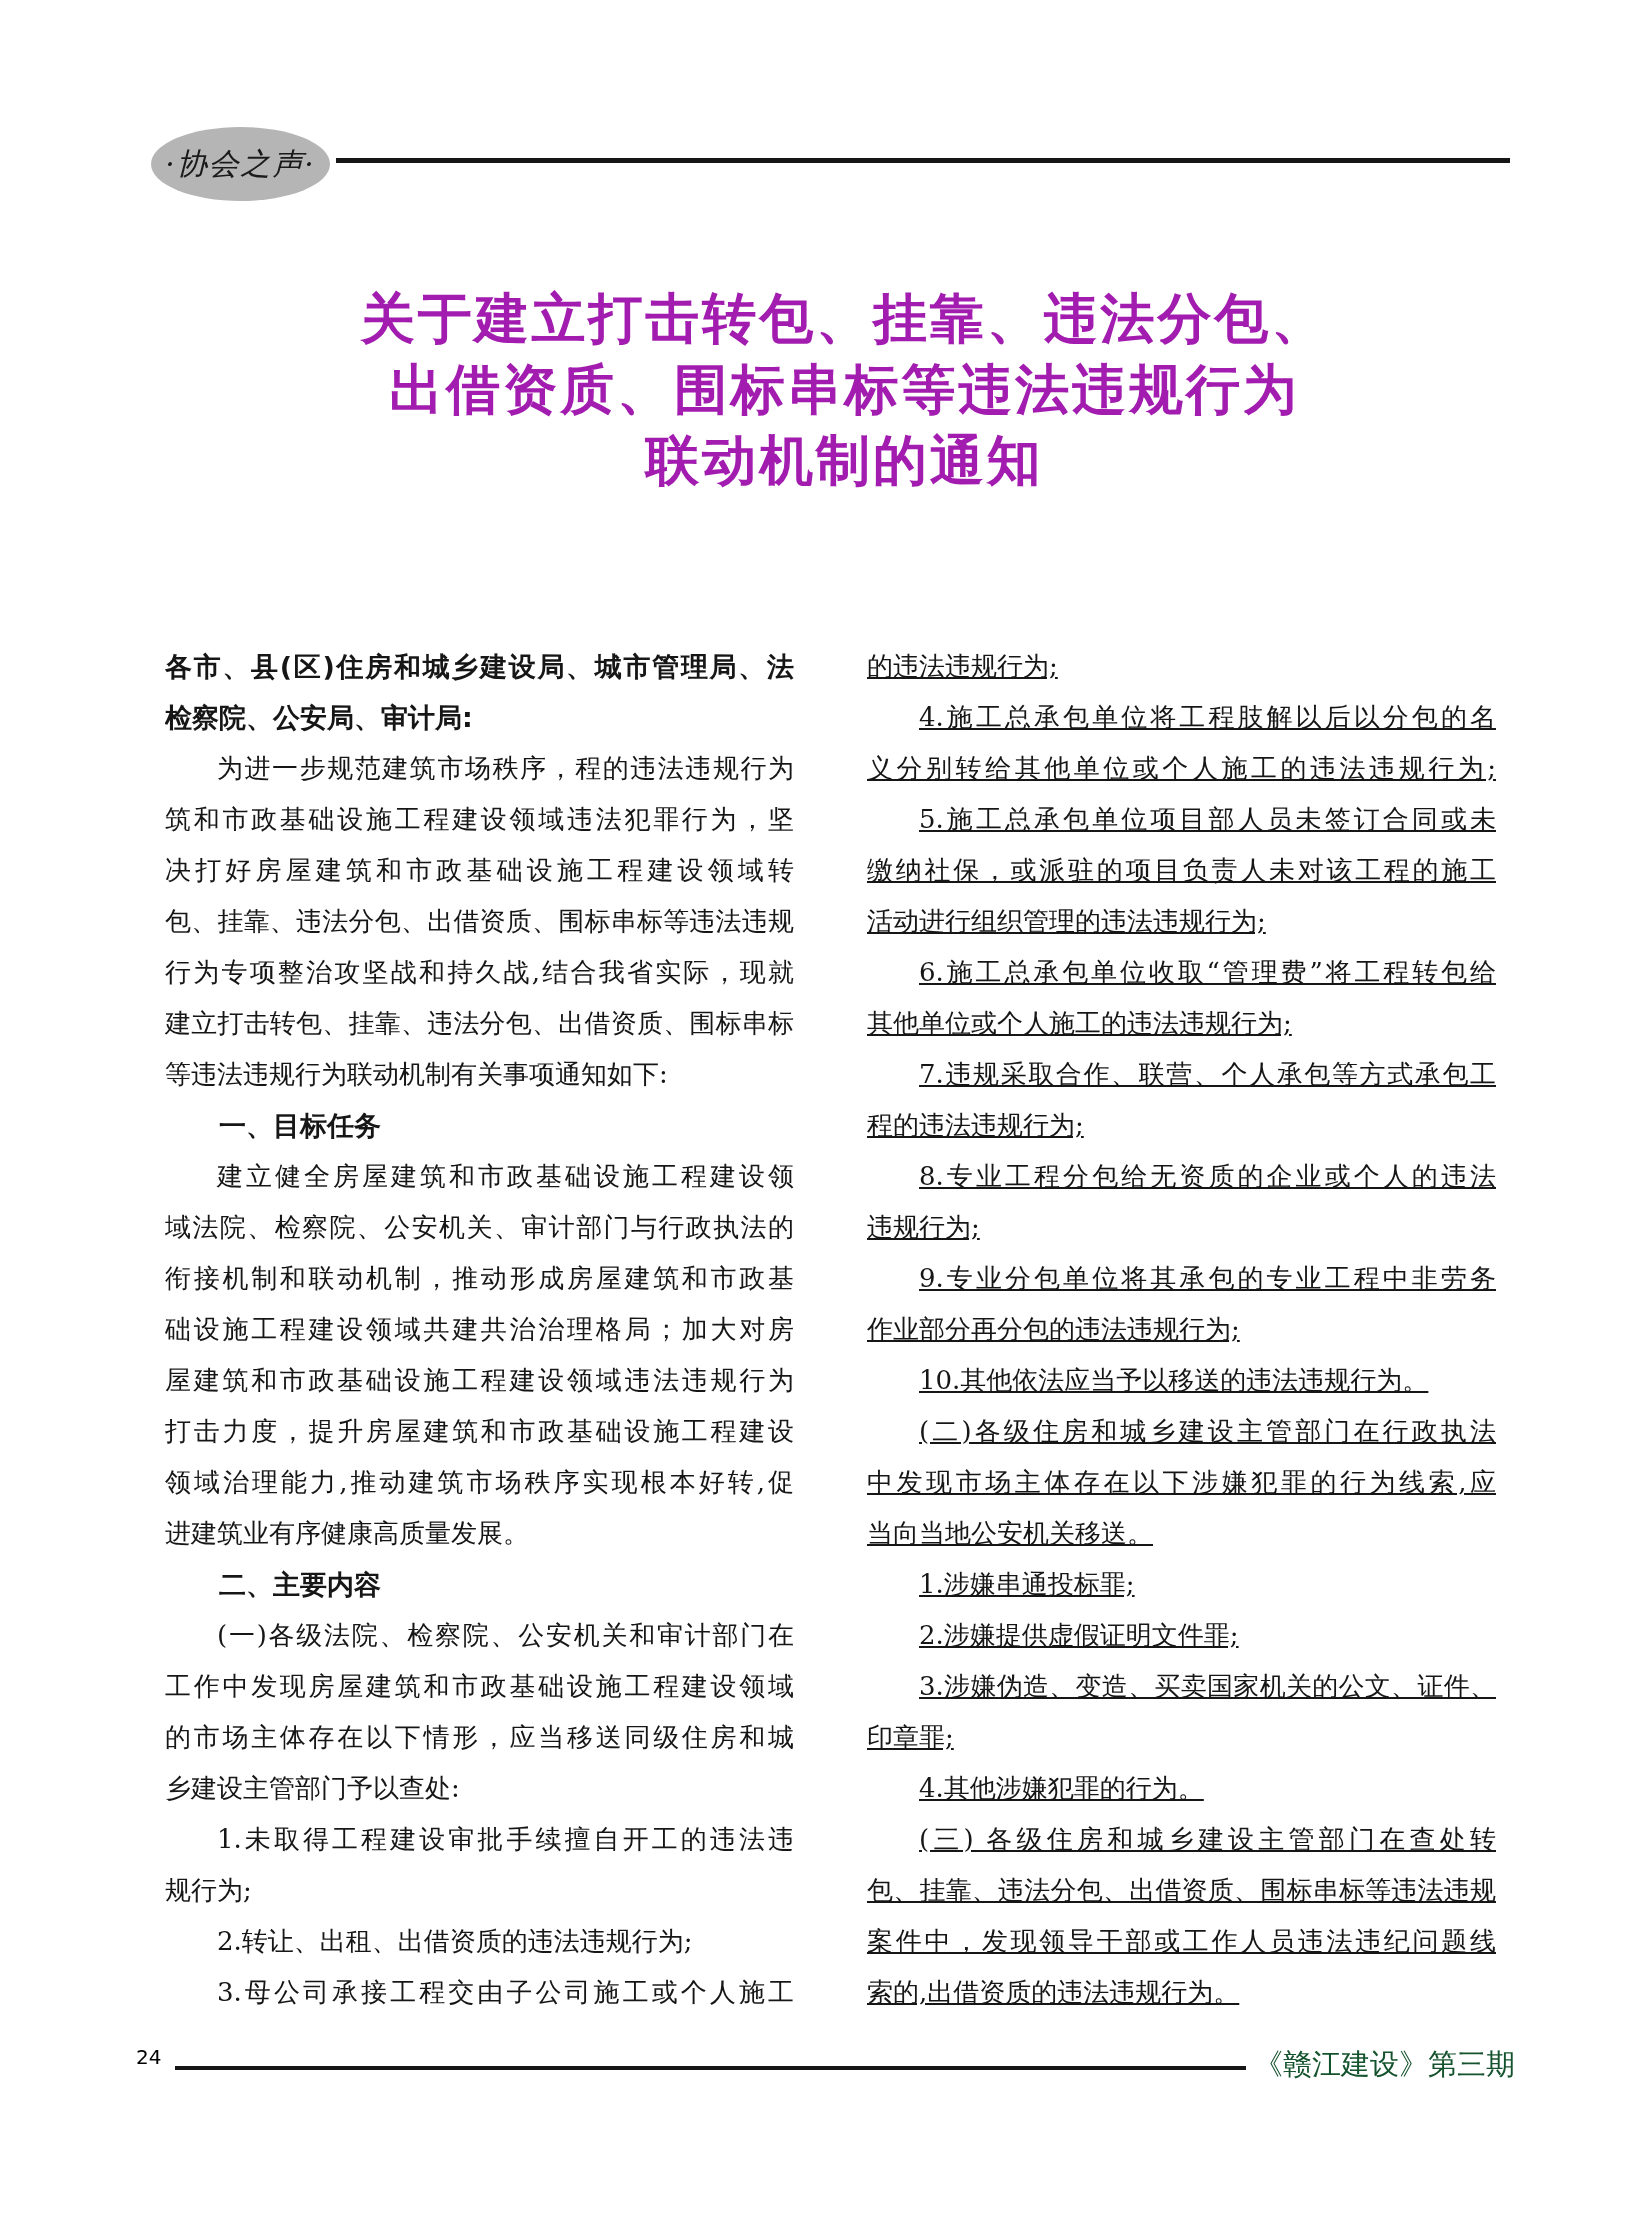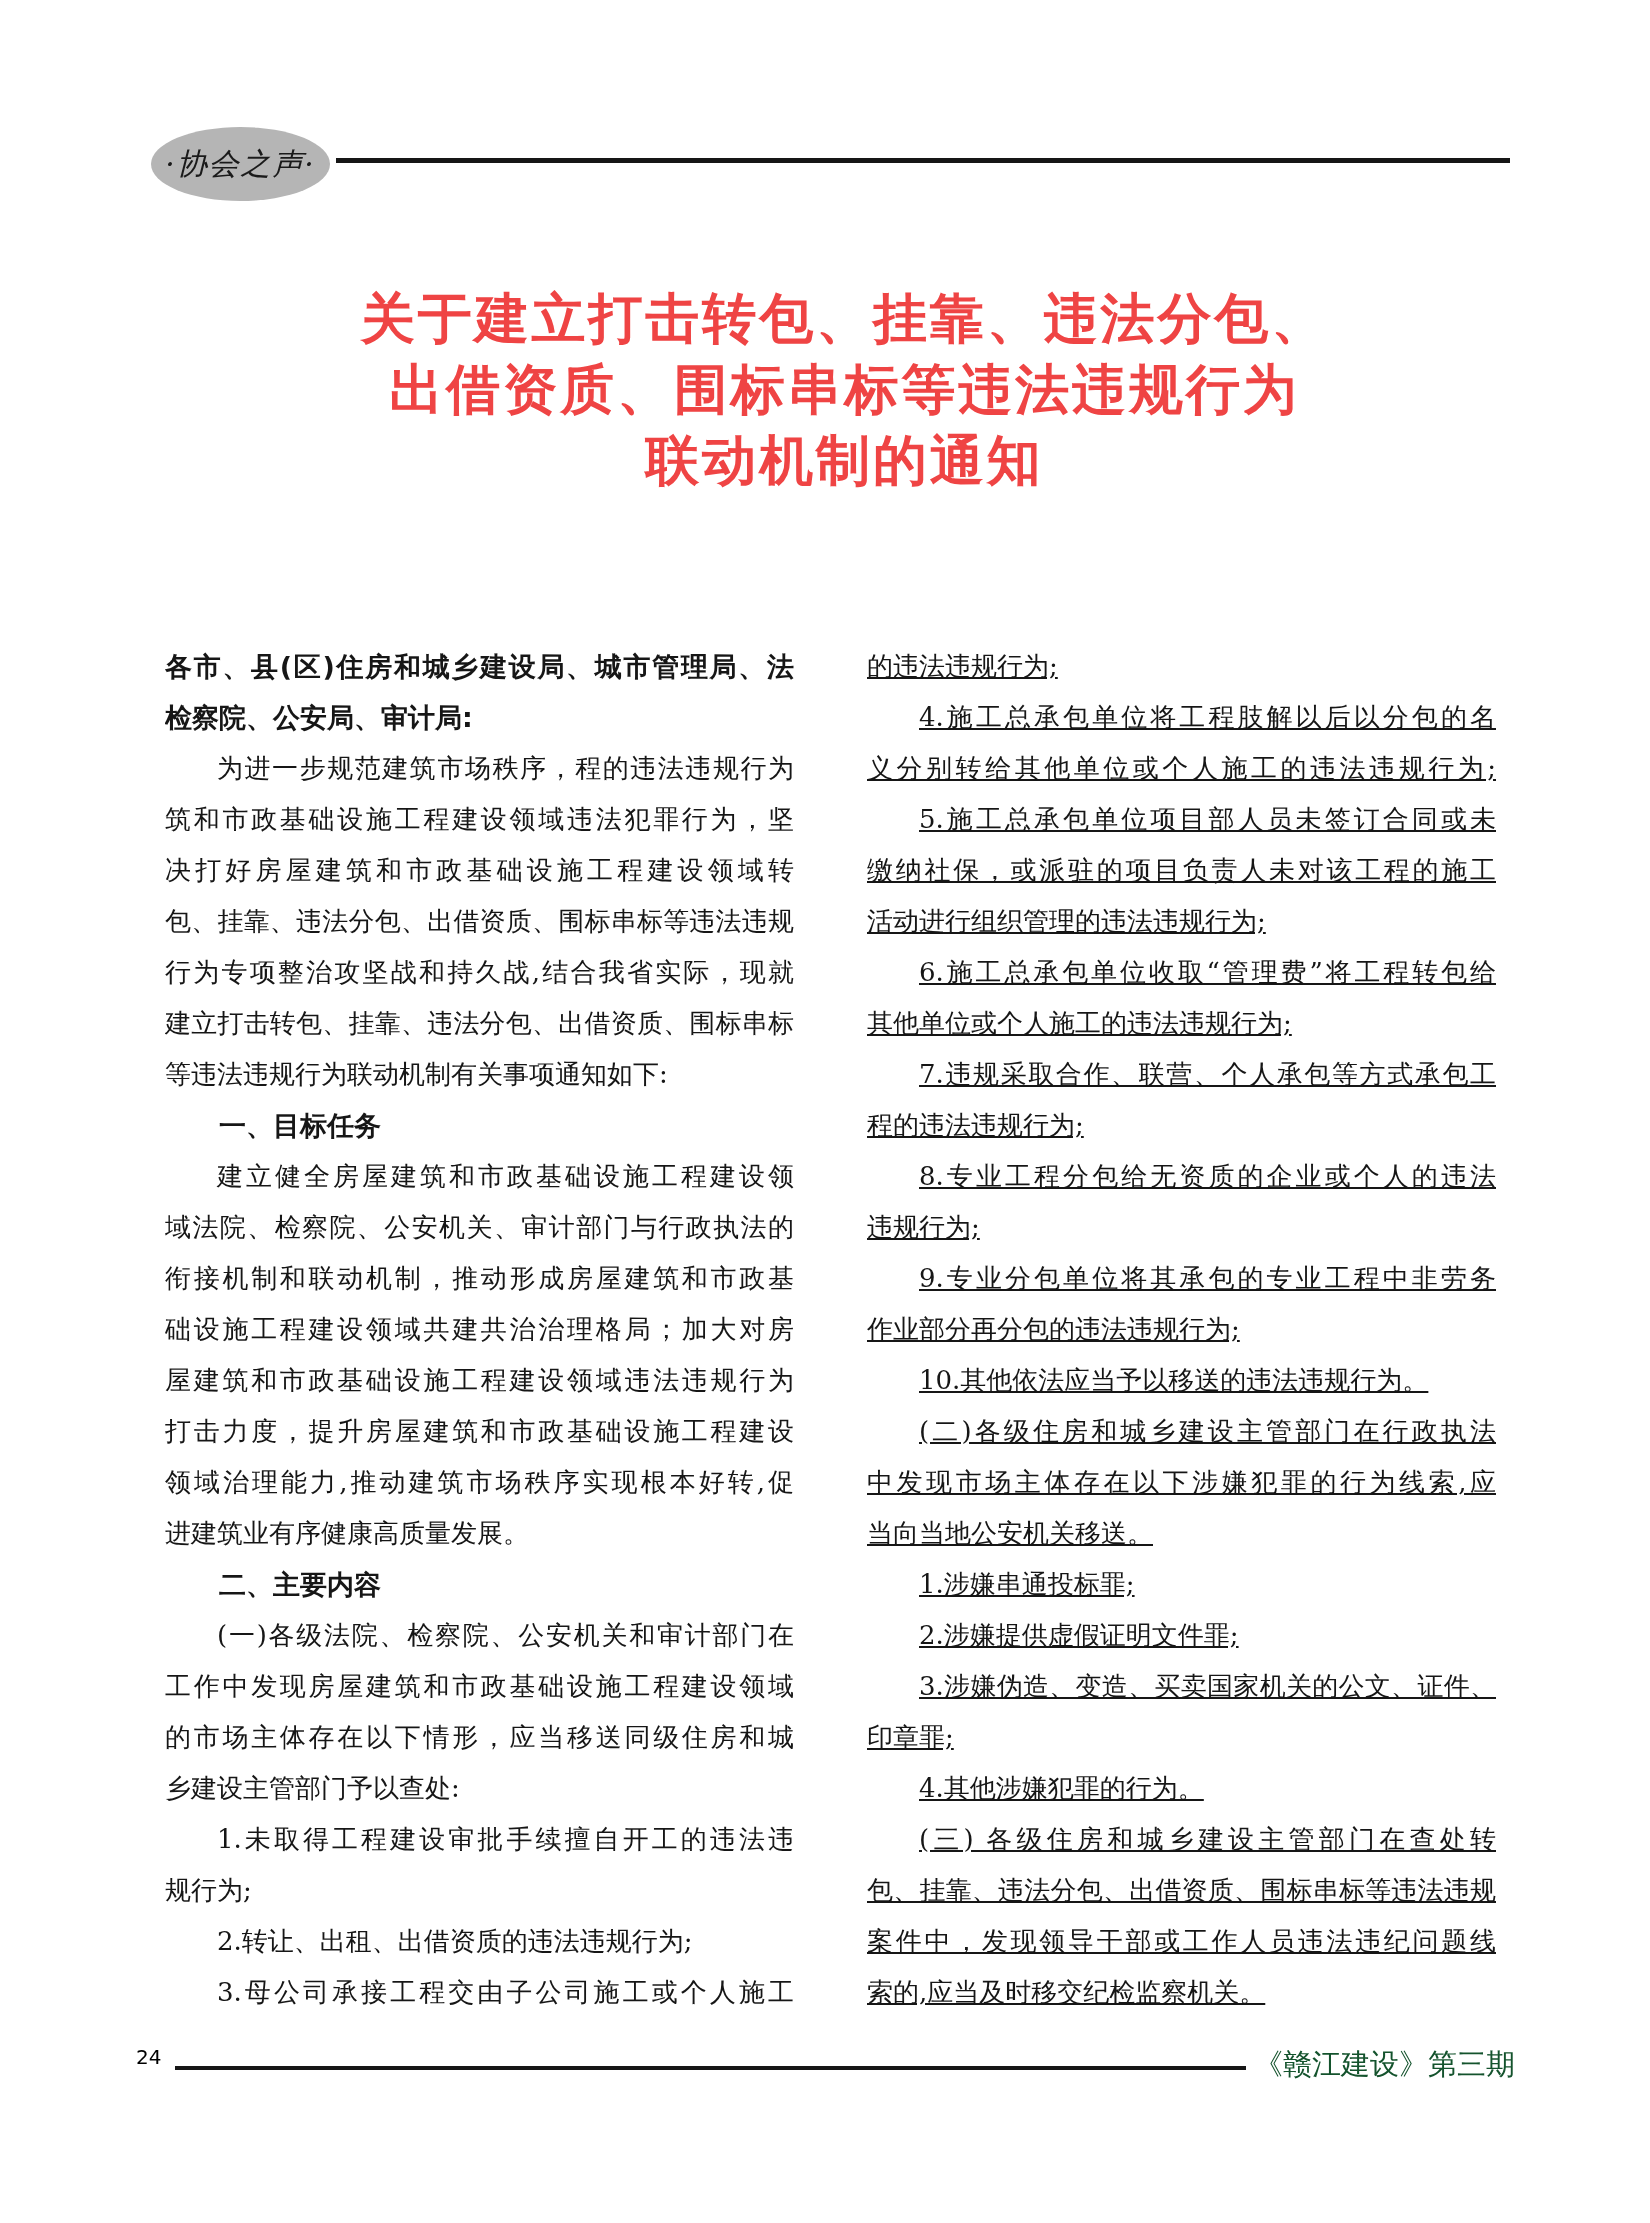--- a/index.html
+++ b/index.html
@@ -17,21 +17,21 @@
   }
   .top-rule {
     position:absolute; left:336px; top:158px; width:1174px; height:4.9px;
     background:#161616;
   }
   .doc-title {
     position:absolute; left:165px; top:283px; width:1359px;
     text-align:center;
     font-family:"DejaVu Sans","Liberation Sans",sans-serif;
     font-weight:bold; font-size:54px; line-height:71px;
-    letter-spacing:2.9px; color:#ef4444; white-space:nowrap;
+    letter-spacing:2.9px; color:#a21caf; white-space:nowrap;
   }
   .col {
     position:absolute; top:641px; width:629px;
     font-size:26px; color:#161616;
   }
   .col-left  { left:165px; }
   .col-right { left:867px;text-decoration:underline; }
   .bl { height:51px; line-height:51px; overflow:hidden; }
   .bl.ind  { text-indent:2em; }
   .bl.just { text-align:justify; text-align-last:justify; }
@@ -119,21 +119,21 @@
       <div class="bl just">中发现市场主体存在以下涉嫌犯罪的行为线索,应</div>
       <div class="bl">当向当地公安机关移送。</div>
       <div class="bl ind">1.涉嫌串通投标罪;</div>
       <div class="bl ind">2.涉嫌提供虚假证明文件罪;</div>
       <div class="bl ind just">3.涉嫌伪造、变造、买卖国家机关的公文、证件、</div>
       <div class="bl">印章罪;</div>
       <div class="bl ind">4.其他涉嫌犯罪的行为。</div>
       <div class="bl ind just">(三) 各级住房和城乡建设主管部门在查处转</div>
       <div class="bl just">包、挂靠、违法分包、出借资质、围标串标等违法违规</div>
       <div class="bl just">案件中，发现领导干部或工作人员违法违纪问题线</div>
-      <div class="bl">索的,应当及时移交纪检监察机关。</div>
+      <div class="bl">索的,出借资质的违法违规行为。</div>
     </div>
 
   <div class="page-num">24</div>
   <div class="foot-rule"></div>
   <div class="journal">《赣江建设》第三期</div>
 
 </div>
 
 
 </body></html>

